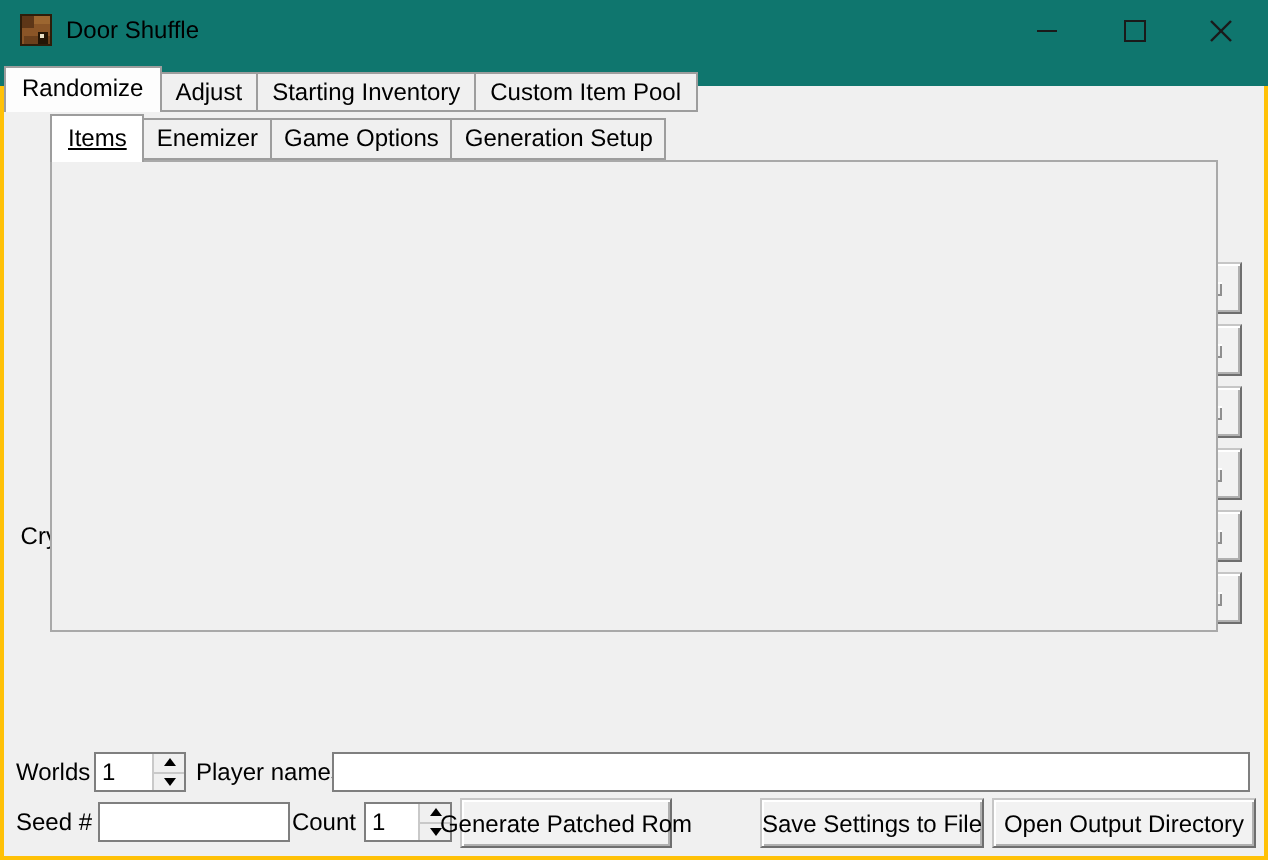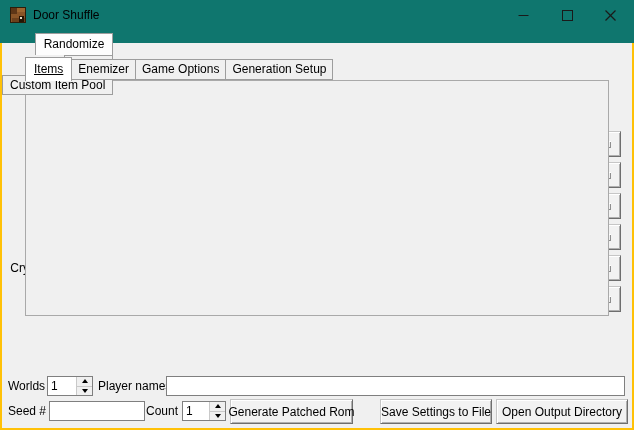--- a/index.html
+++ b/index.html
@@ -16,21 +16,21 @@
   }
   .app-icon{position:absolute;left:10px;top:7px;width:16px;height:16px;}
   .title-text{position:absolute;left:33px;top:0;line-height:30px;}
   .cap{
     position:absolute;top:0;width:44px;height:30px;
     display:flex;align-items:center;justify-content:center;
   }
   .cap-min{left:501px;} .cap-max{left:545px;} .cap-close{left:588px;}
   
   .tabbar{position:absolute;display:flex;align-items:flex-end;z-index:3;}
-  .tabbar-outer{left:2px;top:33px;height:23px;flex-direction:column;}
+  .tabbar-outer{left:2px;top:33px;height:23px;}
   .tabbar-inner{left:25px;top:57px;height:23px;}
   .tab{
     box-sizing:border-box;height:20px;line-height:18px;padding:0 7px;
     background:#f0f0f0;border:1px solid #9d9d9d;margin-right:-1px;
     white-space:nowrap;cursor:default;
   }
   .tabbar-inner .tab{height:21px;line-height:19px;padding:0 6px;}
   .tab.selected{
     height:23px;line-height:21px;background:#fdfdfd;border-bottom:none;
     position:relative;z-index:4;padding:0 8px;
@@ -127,20 +127,21 @@
       <svg width="11" height="11">
         <line x1="0.5" y1="0.5" x2="10.5" y2="10.5" stroke="#1a1a1a" stroke-width="1.2"></line>
         <line x1="10.5" y1="0.5" x2="0.5" y2="10.5" stroke="#1a1a1a" stroke-width="1.2"></line>
       </svg>
     </div>
   </div>
 
   <div class="tabbar tabbar-outer">
     <div class="tab selected">Randomize</div>
     <div class="tab">Adjust</div>
+    <div class="tab">Starting Inventory</div>
     <div class="tab">Custom Item Pool</div>
   </div>
 
   <div class="tabbar tabbar-inner">
     <div class="tab selected">Items</div>
     <div class="tab">Enemizer</div>
     <div class="tab">Game Options</div>
     <div class="tab">Generation Setup</div>
   </div>
 
@@ -245,17 +246,17 @@
     <input value="1" style="">
     <div class="spin-btns">
       <div class="spin-btn">
           <span class="tri-up"></span>
         </div>
       <div class="spin-btn">
           <span class="tri-down"></span>
         </div>
     </div>
   </div>
-  <button class="pushbtn" style="left:230px;top:399px;width:123px;">Generate Patched Rom</button>
+  <button class="pushbtn" style="left:230px;top:399px;width:106px;">Generate Patched Rom</button>
   <button class="pushbtn" style="left:380px;top:399px;width:112px;">Save Settings to File</button>
   <button class="pushbtn" style="left:496px;top:399px;width:132px;">Open Output Directory</button>
 
 </div>
 
 </body></html>

